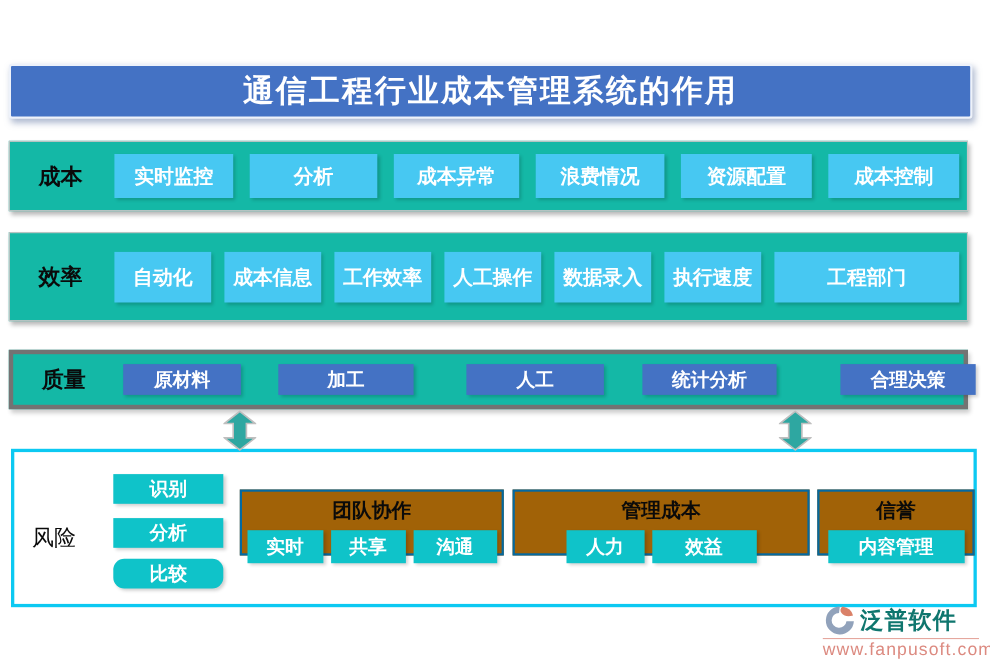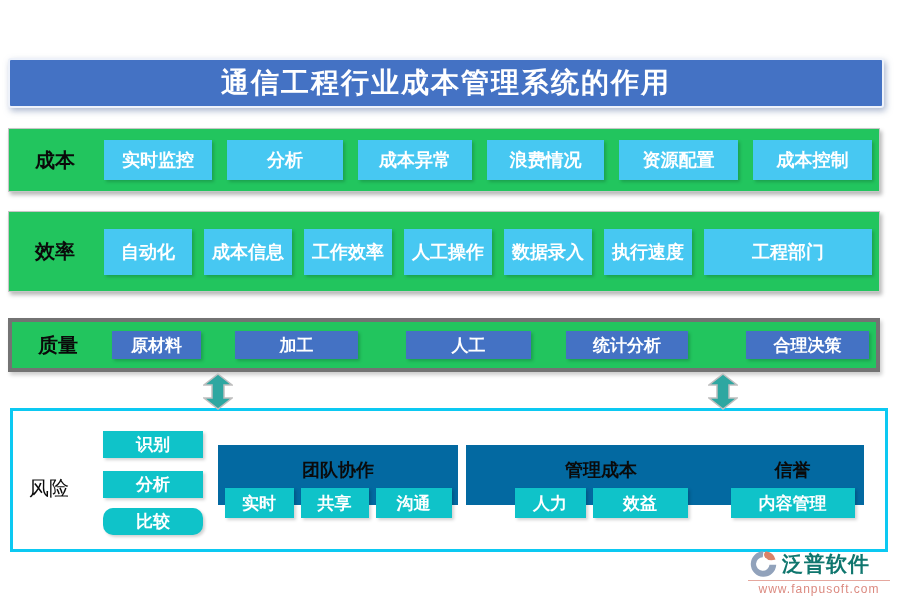--- a/index.html
+++ b/index.html
@@ -11,21 +11,21 @@
   
   .title-bar{
     position:absolute;left:8px;top:58px;width:872px;height:46px;
     background:#4472C4;border:2px solid #eef2fa;border-radius:3px;
     box-shadow:2px 3px 6px rgba(110,130,170,.55);
     display:flex;align-items:center;justify-content:center;
     color:#ffffff;font-size:28px;font-weight:bold;letter-spacing:2px;
   }
   
   .band{
-    position:absolute;left:8px;width:872px;background:#22c55e;
+    position:absolute;left:8px;width:872px;background:#14b8a6;
     border:1px solid #c6c6c6;box-shadow:2px 3px 4px rgba(0,0,0,.28);
     display:flex;align-items:center;box-sizing:border-box;
   }
   #band-cost{top:128px;height:64px;}
   #band-eff{top:211px;height:81px;}
   #band-quality{top:318px;height:54px;border:4px solid #737373;box-shadow:2px 3px 4px rgba(0,0,0,.2);}
   .band-label{
     width:95px;padding-left:26px;box-sizing:border-box;
     font-size:20px;font-weight:bold;color:#0a0a0a;flex:none;
   }
@@ -43,63 +43,63 @@
   #band-cost .btn:nth-child(3){width:116px;}
   #band-cost .btn:nth-child(4){width:114px;}
   #band-cost .btn:nth-child(5){width:117px;}
   #band-cost .btn:nth-child(6){width:119px;}
   #band-cost .btn:nth-child(7){width:119px;margin-right:0;}
   
   #band-eff .btn{height:46px;width:88px;margin-right:12px;font-size:18px;}
   #band-eff .btn:nth-child(8){width:168px;margin-right:0;}
   
   #band-quality .btn{height:28px;font-size:17px;}
-  #band-quality .btn:nth-child(2){width:89px;margin-left:5px;margin-right:34px;}
+  #band-quality .btn:nth-child(2){width:107px;margin-left:5px;margin-right:34px;}
   #band-quality .btn:nth-child(3){width:123px;margin-right:48px;}
   #band-quality .btn:nth-child(4){width:125px;margin-right:35px;}
   #band-quality .btn:nth-child(5){width:122px;margin-right:58px;}
   #band-quality .btn:nth-child(6){width:123px;}
   
   .v-arrow{position:absolute;top:373px;width:30px;height:37px;z-index:3;}
   #arrow-left{left:203px;}
   #arrow-right{left:708px;}
   
   .risk-box{
     position:absolute;left:10px;top:408px;width:878px;height:144px;
     border:3px solid #0CC9F2;box-sizing:border-box;background:#fff;
   }
   .risk-label{
     position:absolute;left:16px;top:64px;font-size:20px;font-weight:normal;color:#0a0a0a;
   }
   .risk-stack-btn{position:absolute;left:90px;width:100px;height:27px;font-size:17px;}
   #risk-b0{top:20px;} #risk-b1{top:60px;} #risk-b2{top:97px;border-radius:10px;}
   .group{
-    position:absolute;top:34px;height:60px;border:8px solid #0369a1;
-    box-sizing:border-box;background:#0369a1;
+    position:absolute;top:34px;height:60px;border:2px solid #0369a1;
+    box-sizing:border-box;background:#a16207;
   }
   #group-team{left:205px;width:240px;}
   #group-cost{left:453px;width:270px;}
-  #group-rep{left:708px;width:143px;}
+  #group-rep{left:730px;width:143px;}
   .group-title{text-align:center;font-size:18px;font-weight:bold;color:#0a0a0a;margin-top:5px;}
   .group-buttons{display:flex;justify-content:center;gap:7px;margin-top:6px;padding:0 7px;}
   .group-buttons .btn{height:30px;font-size:17px;}
   #group-team .btn:nth-child(1){width:69px;}
   #group-team .btn:nth-child(2){width:68px;}
   #group-team .btn:nth-child(3){width:76px;}
   #group-cost .btn:nth-child(1){width:71px;}
   #group-cost .btn:nth-child(2){width:95px;}
   #group-cost .btn:nth-child(3){width:80px;}
   #group-rep .btn:nth-child(1){width:124px;}
   
   .logo{position:absolute;left:748px;top:549px;width:142px;}
   .logo-row{display:flex;align-items:center;}
   .logo-mark{width:34px;height:30px;flex:none;}
   .brand-name{font-size:21px;font-weight:bold;color:#0f766e;letter-spacing:1px;}
   .brand-site{
-    font-size:12px;color:#DC8A80;letter-spacing:1px;text-align:center;
+    font-size:16px;color:#DC8A80;letter-spacing:1px;text-align:center;
     border-top:1px solid #E5A79E;margin-top:1px;padding-top:1px;
   }
 </style>
 </head>
 <body>
 
 <div class="title-bar">通信工程行业成本管理系统的作用</div>
 
 <div class="band" id="band-cost">
   <div class="band-label">成本</div>

